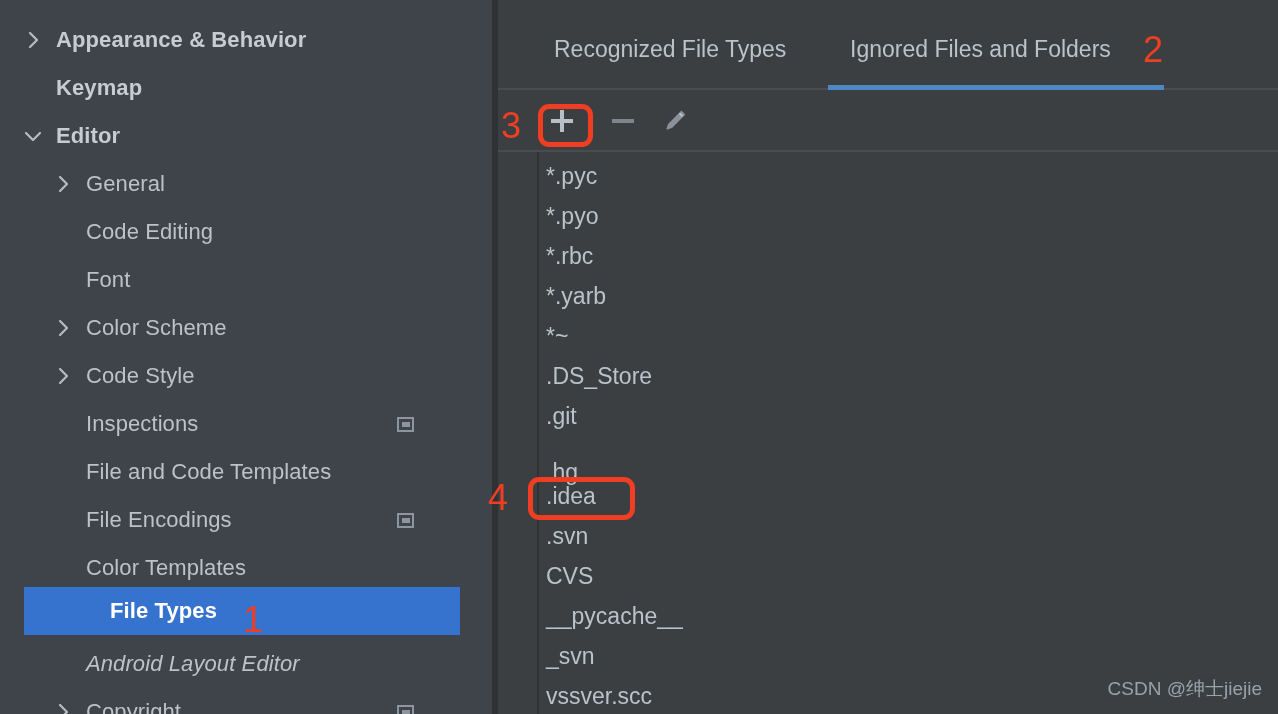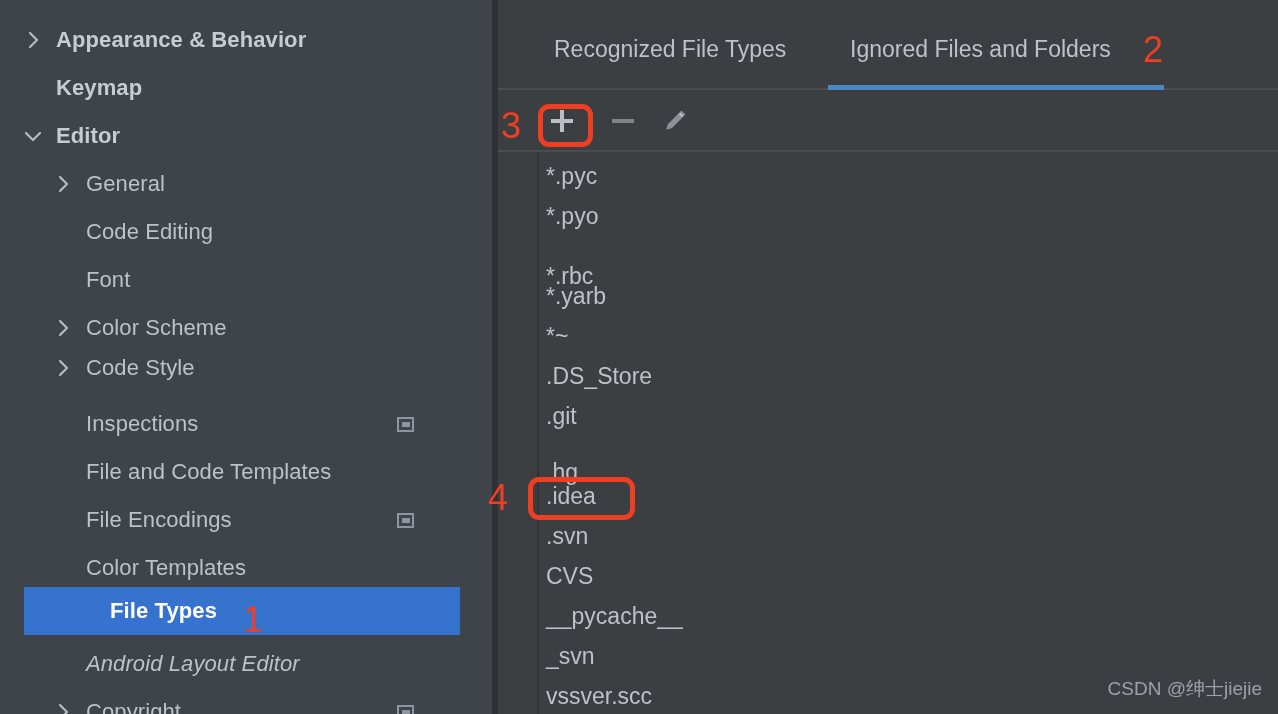--- a/index.html
+++ b/index.html
@@ -253,21 +253,21 @@
         <span class="nav-label" style="left: 86px;">Font</span>
       </div>
       <div class="nav-item" style="top: 304px;">
         <span class="nav-chevron" style="left: 52px;">
           <svg width="22" height="22" viewBox="0 0 22 22">
             <path d="M8 4 L15 11 L8 18" fill="none" stroke="currentColor" stroke-width="2.2" stroke-linecap="round" stroke-linejoin="round"></path>
           </svg>
         </span>
         <span class="nav-label" style="left: 86px;">Color Scheme</span>
       </div>
-      <div class="nav-item" style="top: 344px; padding-left: 20px;">
+      <div class="nav-item" style="top: 352px; padding-left: 20px;">
         <span class="nav-chevron" style="left: 52px;">
           <svg width="22" height="22" viewBox="0 0 22 22">
             <path d="M8 4 L15 11 L8 18" fill="none" stroke="currentColor" stroke-width="2.2" stroke-linecap="round" stroke-linejoin="round"></path>
           </svg>
         </span>
         <span class="nav-label" style="left: 86px;">Code Style</span>
       </div>
       <div class="nav-item" style="top: 400px;">
         <span class="nav-label" style="left: 86px;">Inspections</span>
         <span class="nav-badge">
@@ -331,21 +331,21 @@
     </div>
 
     <div id="list-area">
       <div id="list-border-left"></div>
     <div class="list-row" style="top: 4px;">
           <span>*.pyc</span>
         </div>
         <div class="list-row" style="top: 44px;">
           <span>*.pyo</span>
         </div>
-        <div class="list-row" style="top: 84px; margin-top: 20px;">
+        <div class="list-row" style="top: 84px;">
           <span>*.rbc</span>
         </div>
         <div class="list-row" style="top: 124px;">
           <span>*.yarb</span>
         </div>
         <div class="list-row" style="top: 164px;">
           <span>*~</span>
         </div>
         <div class="list-row" style="top: 204px;">
           <span>.DS_Store</span>

